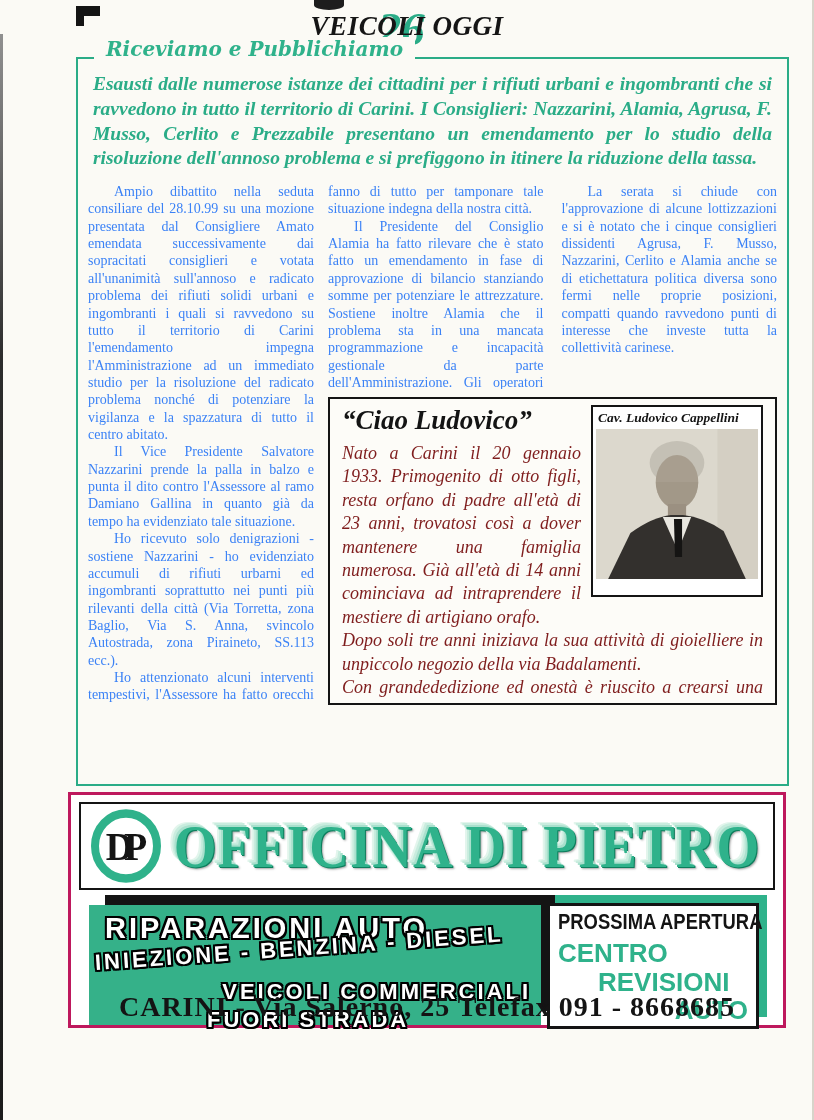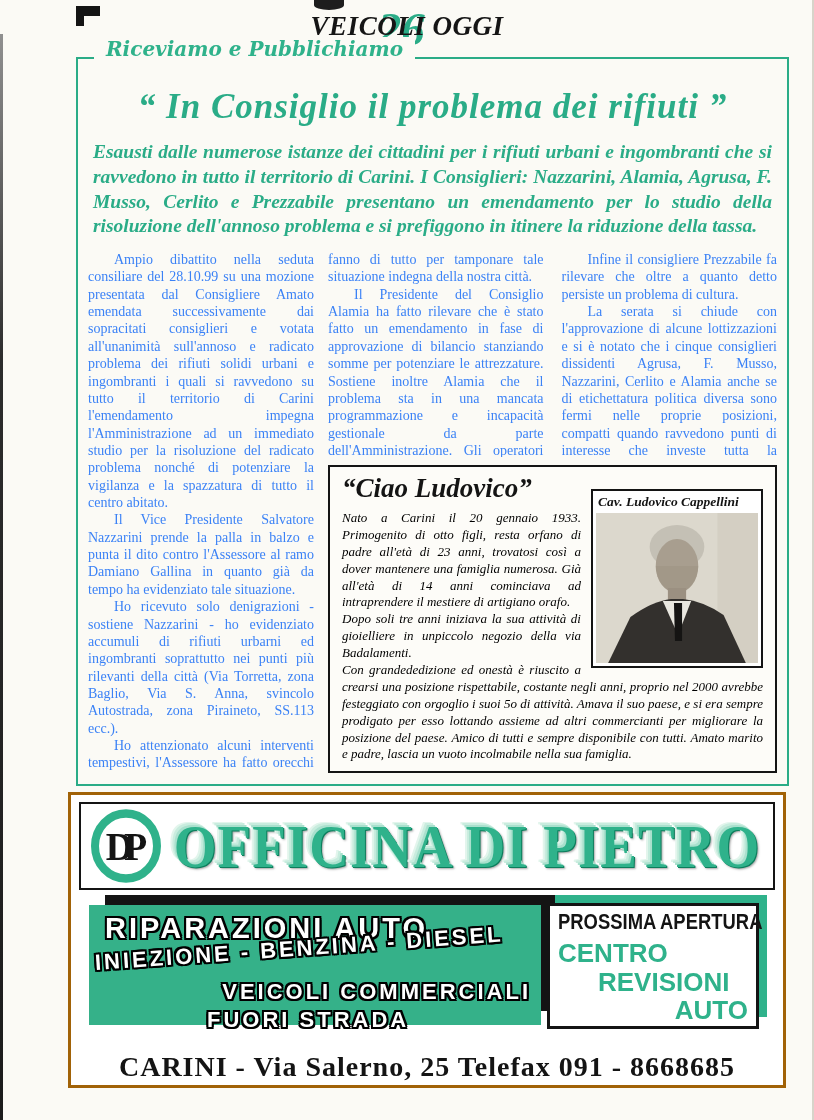--- a/index.html
+++ b/index.html
@@ -43,33 +43,33 @@
   .colA { width: 226px; flex: none; overflow: hidden; }
   .right-region { flex: 1; display: flex; flex-direction: column; }
   .right-cols { display: flex; gap: 18px; height: 206px; overflow: hidden; }
   .colB, .colC { flex: 1; overflow: hidden; }
   .colB p:first-child { text-indent: 0; }
   .last-p { position: relative; }
 
   
   .obituary { border: 2px solid #141414; margin-top: 8px; flex: 1; padding: 4px 12px 6px;
               overflow: hidden; background: #fdfcf8; }
-  .photo-box { float: right; width: 172px; margin: 18px 0 4px 10px; border: 2px solid #141414;
-               padding: 2px 3px 3px; background: #fff; }
+  .photo-box { float: right; width: 172px; margin: 2px 0 4px 10px; border: 2px solid #141414;
+               padding: 2px 3px 16px; background: #fff; }
   .photo-caption { font-size: 13.5px; font-weight: bold; font-style: italic; padding: 1px 2px 3px;
                    color: #141414; }
   .photo-img { height: 150px; overflow: hidden; background: #dcd8cd; }
   .obit-title { font-size: 27px; font-weight: bold; font-style: italic;
                 margin: 2px 0 6px; color: #141414; }
-  .obit-text p { font-size: 13px; line-height: 1.3; font-style: italic; text-align: justify;
-                 color: #000000; }
-
-  
-  .ad { position: absolute; left: 68px; top: 792px; width: 718px; height: 296px;
-        border: 3px solid #a16207; background: #fff; }
+  .obit-text p { font-size: 18px; line-height: 1.3; font-style: italic; text-align: justify;
+                 color: #7f1d1d; }
+
+  
+  .ad { position: absolute; left: 68px; top: 792px; width: 718px; height: 236px;
+        border: 3px solid #be185d; background: #fff; }
   .ad-banner { position: absolute; left: 8px; top: 7px; right: 8px; height: 88px;
                border: 2px solid #141414; display: flex; align-items: center; background: #fff; }
   .dp-logo { width: 70px; height: 70px; margin-left: 10px; border-radius: 50%;
              border: 8px solid #2fb28b; display: flex; align-items: center; justify-content: center;
              font-family: "Liberation Serif", serif; font-weight: bold; font-size: 38px;
              letter-spacing: -9px; color: #141414; padding-right: 8px; flex: none;
              transform: scaleY(1.05); }
   .ad-name { flex: 1; text-align: center; font-weight: bold; font-size: 55px; color: #2fb28b;
              letter-spacing: 1px; transform: scaleY(1.12); white-space: nowrap;
              text-shadow: -2px -2px 0 #a9e0cd, -4px -4px 0 #c8ecde, -6px -5px 0 #e2f5ec,
@@ -114,39 +114,37 @@
   <div class="right-edge"></div>
 
   <header class="masthead">
     <span class="mast-num">26</span>
     <span class="mast-title">VEICOLI OGGI</span>
   </header>
 
   <div class="section-label">Riceviamo e Pubblichiamo</div>
 
   <section class="article-frame">
-    <h1 class="article-title">“ In Consiglio  il problema dei rifiuti ”</h1>
     <p class="article-intro">Esausti dalle numerose istanze dei cittadini per i rifiuti urbani e ingombranti che si ravvedono in tutto il territorio di Carini. I Consiglieri: Nazzarini, Alamia, Agrusa, F. Musso, Cerlito e Prezzabile presentano un emendamento per lo studio della risoluzione dell'annoso problema e si prefiggono in itinere la riduzione della tassa.</p>
 
     <div class="columns">
       <div class="colA body-text">
         <p>Ampio dibattito nella seduta consiliare del 28.10.99 su una mozione presentata dal Consigliere Amato emendata successivamente dai sopracitati consiglieri e votata all'unanimità sull'annoso e radicato problema dei rifiuti solidi urbani e ingombranti i quali si ravvedono su tutto il territorio di Carini l'emendamento impegna l'Amministrazione ad un immediato studio per la risoluzione del radicato problema nonché di potenziare la vigilanza e la spazzatura di tutto il centro abitato.</p>
         <p>Il Vice Presidente Salvatore Nazzarini prende la palla in balzo e punta il dito contro l'Assessore al ramo Damiano Gallina in quanto già da tempo ha evidenziato tale situazione.</p>
         <p>Ho ricevuto solo denigrazioni - sostiene Nazzarini -  ho evidenziato accumuli di rifiuti urbarni ed ingombranti soprattutto nei punti più rilevanti della città (Via Torretta, zona Baglio, Via S. Anna, svincolo Autostrada, zona Piraineto, SS.113 ecc.).</p>
         <p>Ho attenzionato alcuni interventi tempestivi, l'Assessore ha fatto orecchi da mercante, ho riscontrato prontezza e risoluzione solo evidenziandoli direttamente agli operatori ecologici dei quali ne cito uno Sig. Lo Cricchio e a questi vanno i miei ringraziamenti e complimenti in quanto ravvedo che</p>
       </div>
 
       <div class="right-region">
         <div class="right-cols">
           <div class="colB body-text">
             <p>fanno di tutto  per tamponare tale situazione indegna della nostra città.</p>
             <p>Il Presidente del Consiglio Alamia ha fatto rilevare che è stato fatto un emendamento in fase di approvazione di bilancio stanziando somme per potenziare le attrezzature. Sostiene inoltre Alamia che il problema sta in una mancata programmazione e incapacità gestionale da parte dell'Amministrazione. Gli operatori ecologici non possono fare più di tanto.</p>
           </div>
           <div class="colC body-text">
-            <p>Infine il consigliere Prezzabile fa rilevare che oltre a quanto detto persiste un problema di cultura.</p>
             <p class="last-p">
               <span>La serata si chiude con l'approvazione di alcune lottizzazioni e si è notato che i cinque consiglieri dissidenti Agrusa, F. Musso, Nazzarini, Cerlito e Alamia anche se di etichettatura politica diversa sono fermi nelle proprie posizioni, compatti quando ravvedono punti di interesse che investe tutta la collettività carinese.</span>
               
             </p>
           </div>
         </div>
 
         <div class="obituary">
           <div class="photo-box">
             <div class="photo-caption">Cav. Ludovico Cappellini</div>

